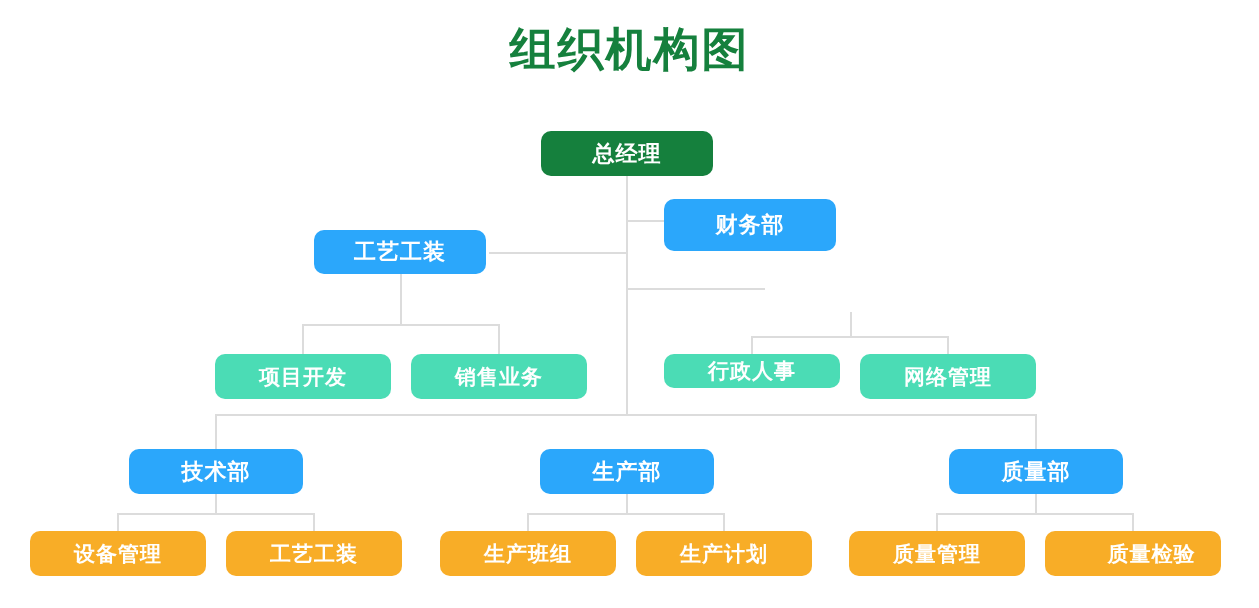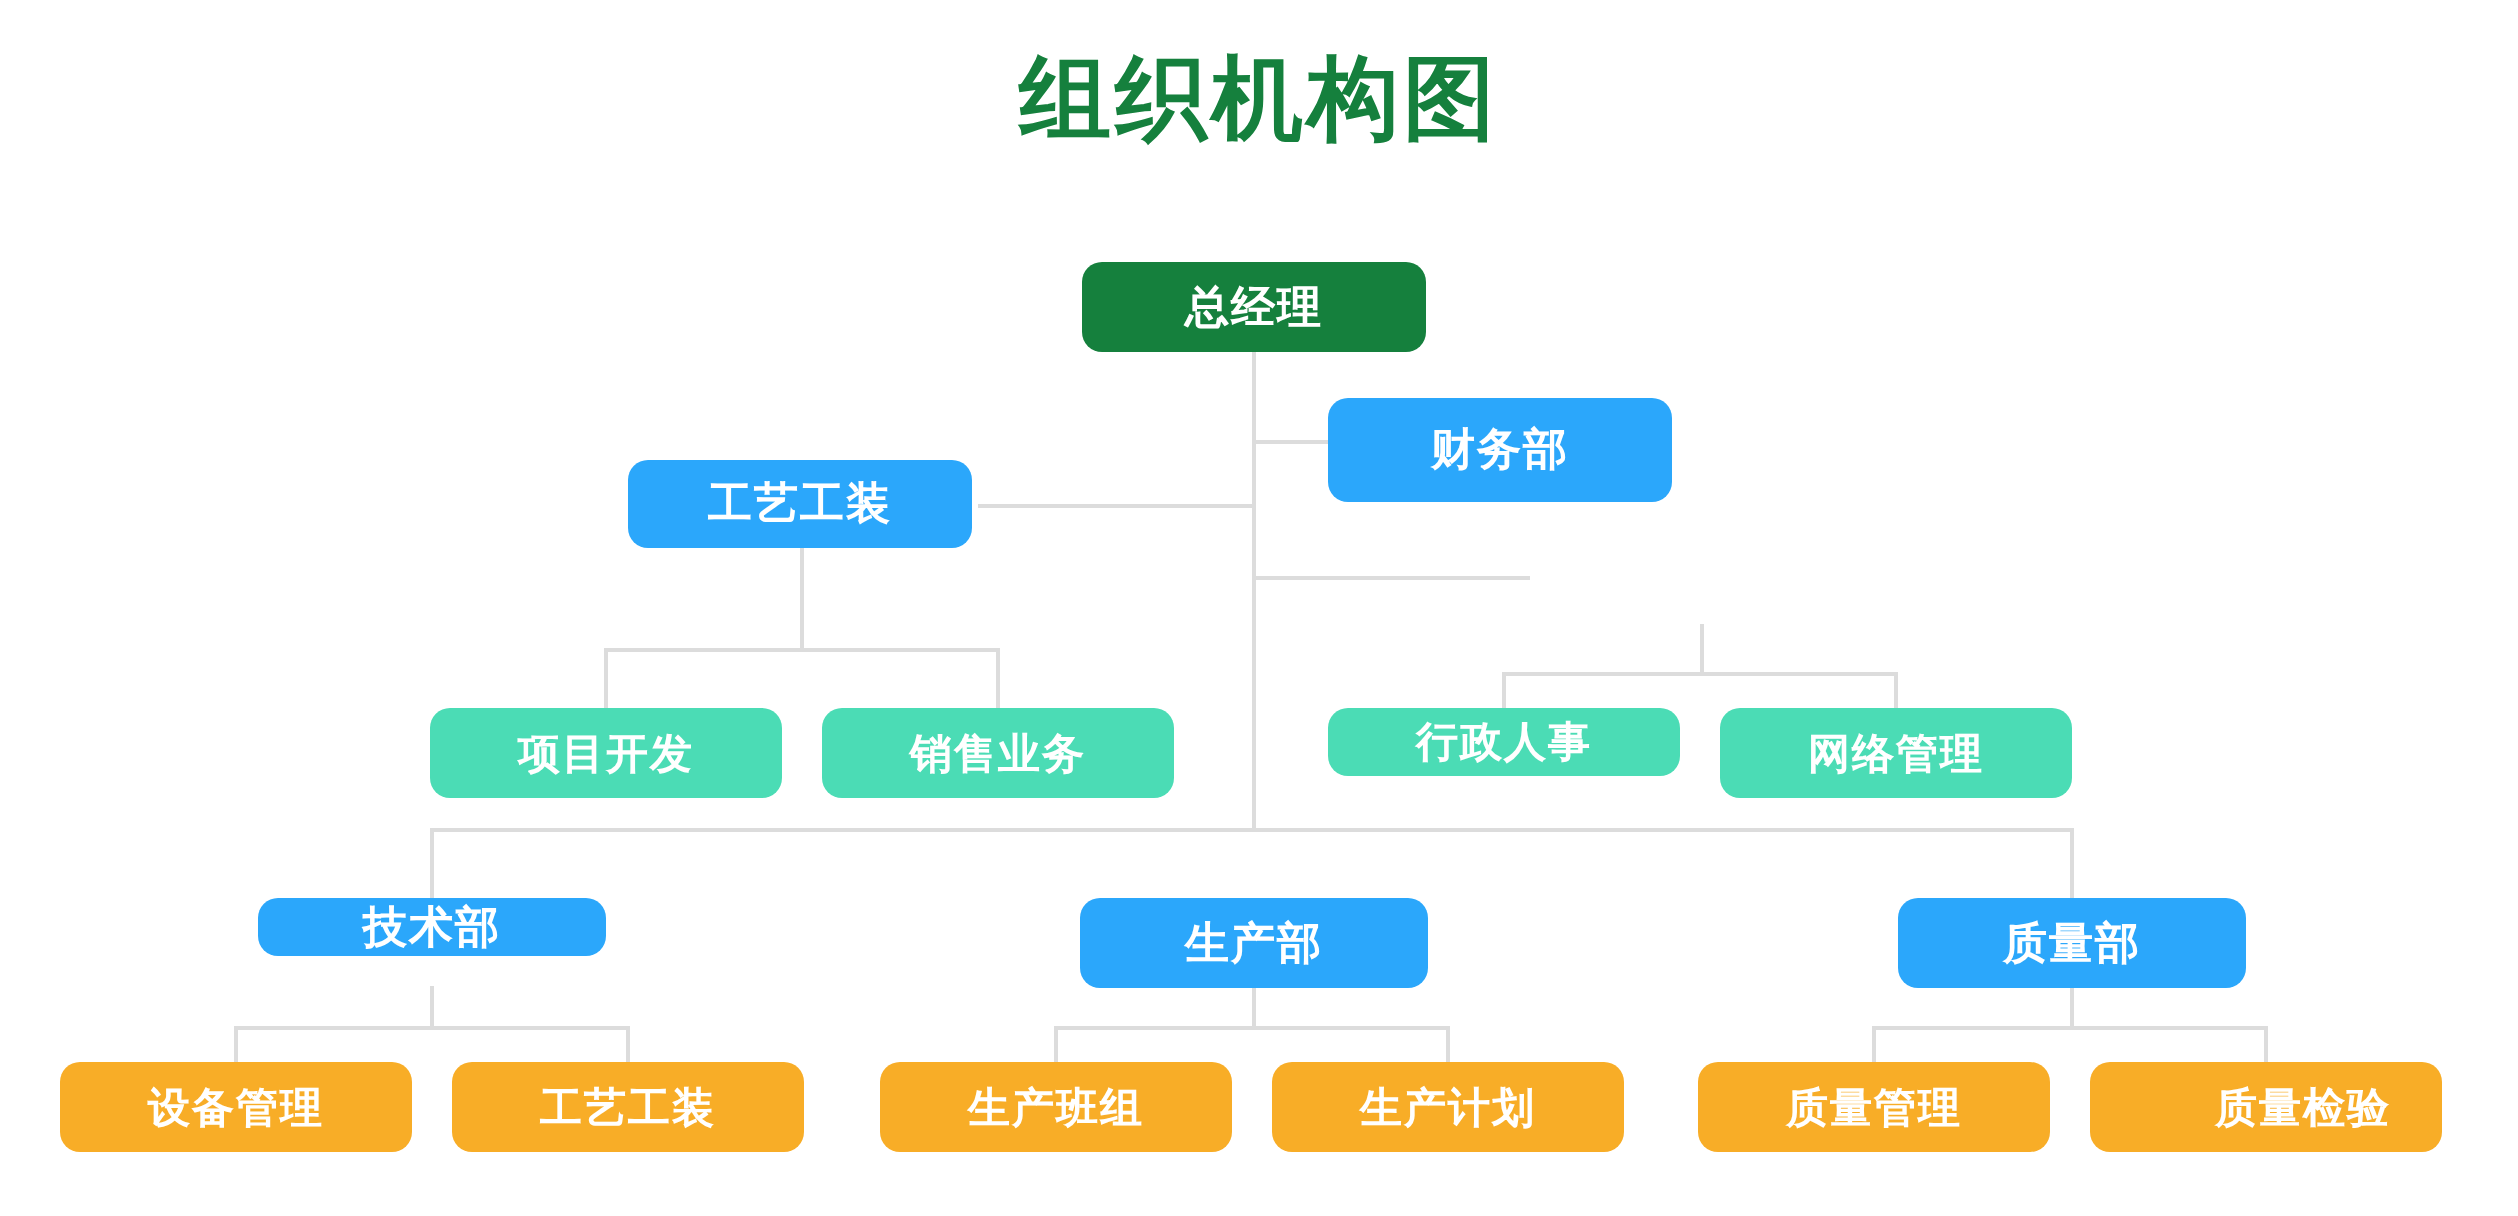--- a/index.html
+++ b/index.html
@@ -99,21 +99,21 @@
 
 
   <div class="node teal n-md" style="left:215px;top:354px;width:176px;height:45px;">项目开发</div>
 
   <div class="node teal n-md" style="left:411px;top:354px;width:176px;height:45px;">销售业务</div>
 
   <div class="node teal n-md" style="left:664px;top:354px;width:176px;height:34px;">行政人事</div>
 
   <div class="node teal n-md" style="left:860px;top:354px;width:176px;height:45px;">网络管理</div>
 
-  <div class="node blue n-lg" style="left:129px;top:449px;width:174px;height:29px;">技术部</div>
+  <div class="node blue n-lg" style="left:129px;top:449px;width:174px;height:45px;">技术部</div>
 
   <div class="node blue n-lg" style="left:540px;top:449px;width:174px;height:45px;">生产部</div>
 
   <div class="node blue n-lg" style="left:949px;top:449px;width:174px;height:45px;">质量部</div>
 
   <div class="node orange n-md" style="left:30px;top:531px;width:176px;height:45px;">设备管理</div>
 
   <div class="node orange n-md" style="left:226px;top:531px;width:176px;height:45px;">工艺工装</div>
 
   <div class="node orange n-md" style="left:440px;top:531px;width:176px;height:45px;">生产班组</div>

